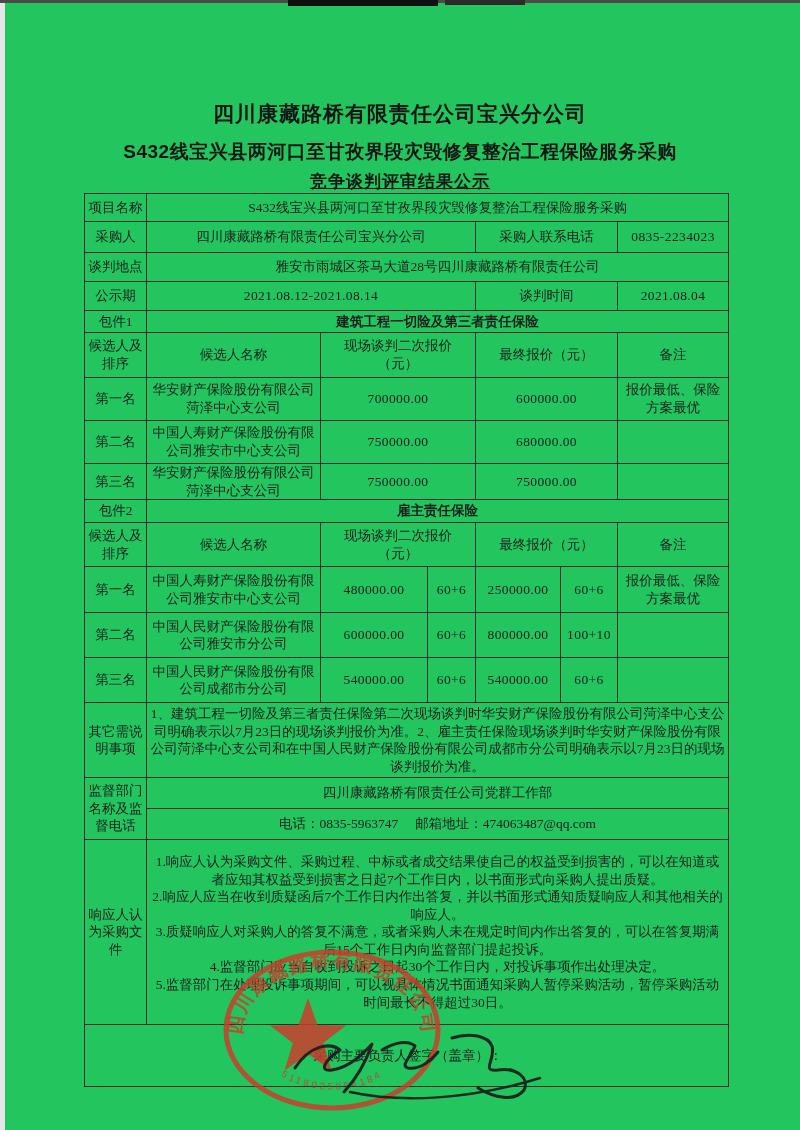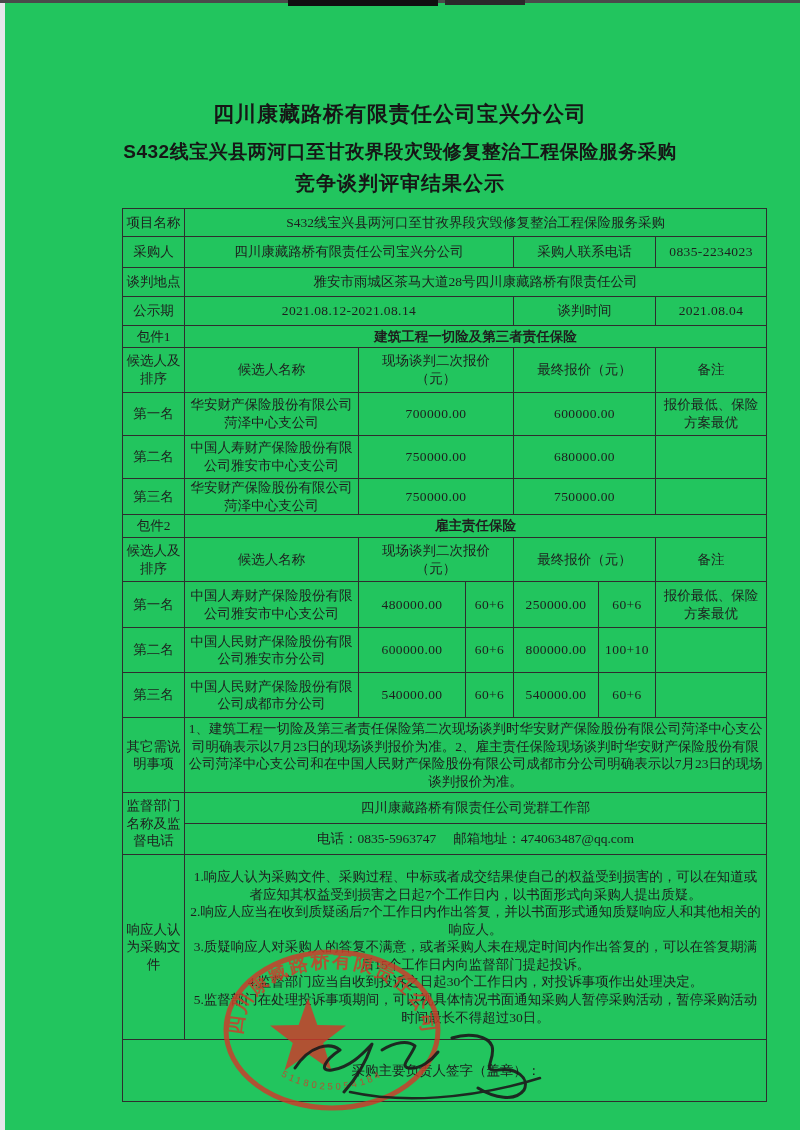--- a/index.html
+++ b/index.html
@@ -7,23 +7,23 @@
         font-family:"Liberation Serif","DejaVu Serif",serif;color:#1e1e1e;}
   .page-edge-left{position:absolute;left:0;top:0;width:5px;height:100%;background:#e6e6ea;}
   .scan-line{position:absolute;top:0;left:0;width:100%;height:3px;background:#4a4a4a;}
   .scan-blot1{position:absolute;top:0;left:288px;width:150px;height:6px;background:#101010;}
   .scan-blot2{position:absolute;top:0;left:445px;width:80px;height:5px;background:#2a2a2a;}
 
   .titles{position:absolute;top:100px;left:0;width:100%;text-align:center;
           font-family:"Liberation Sans","DejaVu Sans",sans-serif;font-weight:bold;color:#161616;}
   .title1{font-size:21px;letter-spacing:1px;margin-bottom:11px;}
   .title2{font-size:19px;letter-spacing:0.5px;margin-bottom:5px;}
-  .title3{font-size:20px;letter-spacing:1px;}
-
-  table.tbl{position:absolute;left:84px;top:208px;width:644px;border-collapse:collapse;table-layout:fixed;margin-left:38px;}
+  .title3{font-size:17px;letter-spacing:1px;text-decoration:underline;}
+
+  table.tbl{position:absolute;left:84px;top:193px;width:644px;border-collapse:collapse;table-layout:fixed;}
   .tbl td{border:1px solid #2e2e2e;padding:0 3px;font-size:13.5px;line-height:1.3;
           text-align:center;vertical-align:middle;overflow:hidden;}
   .lbl{text-align:left;padding:1px 1px 1px 2px;font-size:13px;line-height:1.25;}
   .leftcell{text-align:left;padding-left:4px;}
   .name{text-align:left;line-height:1.3;padding:2px 2px 2px 5px;}
   .num{letter-spacing:0.4px;}
   .sec-title{font-weight:bold;font-family:"Liberation Sans","DejaVu Sans",sans-serif;font-size:13.5px;}
   .notes{text-align:left;line-height:1.42;padding:3px 6px 3px 5px;}
   .obj{text-align:left;line-height:1.52;padding:4px 6px 4px 5px;}
   .obj div{margin:0;}

